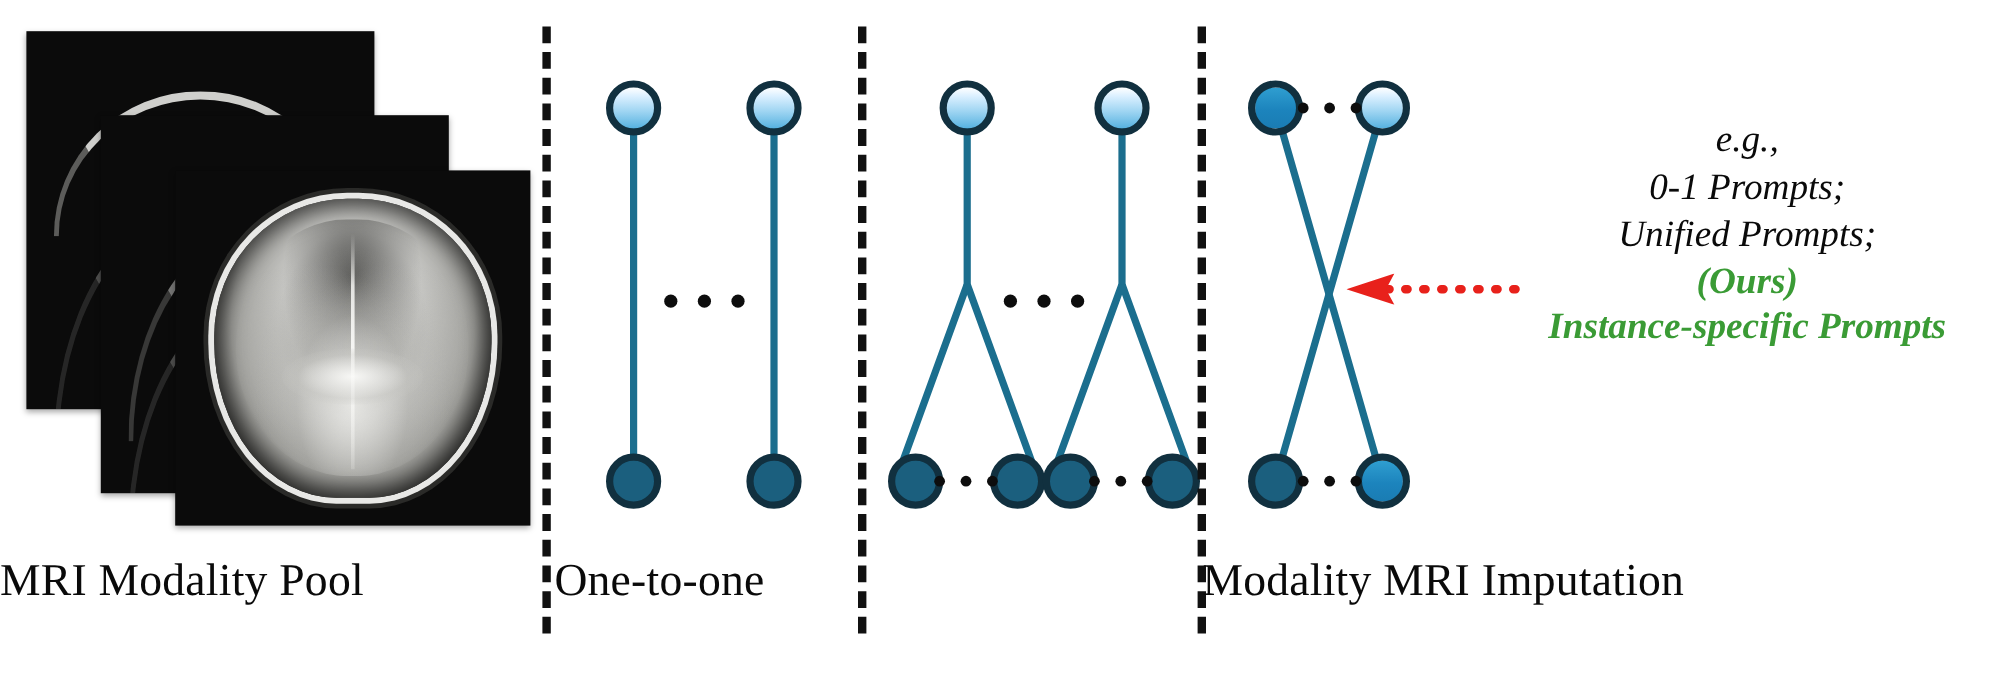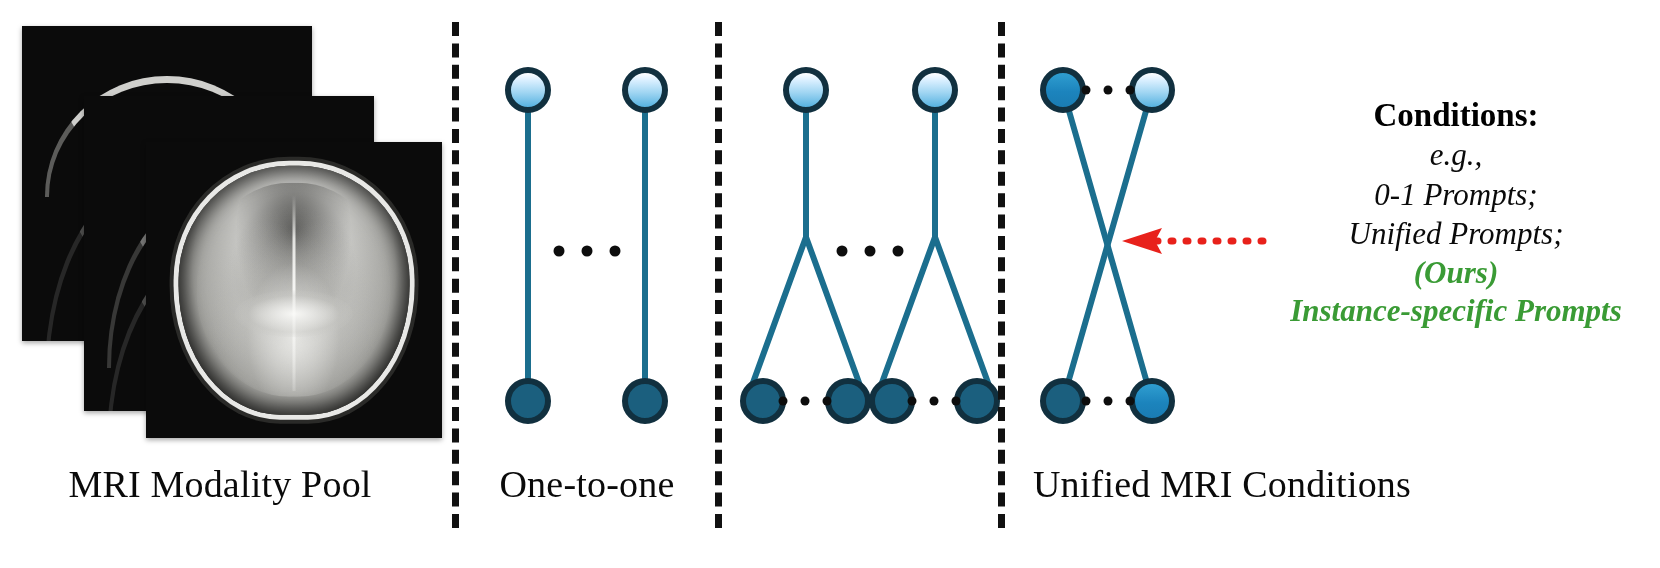--- a/index.html
+++ b/index.html
@@ -41,21 +41,21 @@
        border-right:4px solid rgba(160,160,156,.55);}
   .arc-a{top:16%;height:36%;filter:blur(.4px);}
   .arc-b{top:28%;height:56%;opacity:.55;}
   .arc-c{top:46%;height:62%;opacity:.35;}
 
   
   .sep{position:absolute;top:22px;width:0;height:506px;
        border-left:7px dashed #111;}
 
   
-  .caption{position:absolute;text-align:center;font-size:38px;
+  .caption{position:absolute;text-align:left;font-size:38px;
            font-family:"Liberation Serif", serif;color:#0a0a0a;
            white-space:nowrap;letter-spacing:.2px;}
 
   
   .node{position:absolute;width:46px;height:46px;border-radius:50%;
         box-sizing:border-box;border:6px solid #11303f;transform:translate(-50%,-50%);}
   .node.light{background:linear-gradient(180deg,#ffffff 0%,#d9efff 22%,#9fd5f2 58%,#56b2e0 100%);}
   .node.mid{background:linear-gradient(180deg,#2f9ed0 0%,#1c84bd 55%,#1a7cb3 100%);}
   .node.dark{background:#1b5f7e;}
 
@@ -193,24 +193,23 @@
     </div>
 
     <div class="red-arrow">
       <svg width="150" height="26" viewBox="0 0 150 26">
         <line x1="34" y1="13" x2="150" y2="13" stroke="#e8211b" stroke-width="7" stroke-linecap="round" stroke-dasharray="2 13"></line>
         <polygon points="0,13 40,0 33,13 40,26" fill="#e8211b"></polygon>
       </svg>
     </div>
   </div>
 
-  <div class="caption" style="left:1002px;top:462px;width:440px;">Unified MRI Conditions</div>
+  <div class="caption" style="left:1002px;top:462px;width:440px;">Modality MRI Imputation</div>
 
   <div class="cond">
-    <div class="title"><span>Conditions</span><span>:</span></div>
     <div class="ital">e.g.,</div>
     <div class="ital">0-1 Prompts;</div>
     <div class="ital">Unified Prompts;</div>
     <div class="green">(Ours)</div>
     <div class="green">Instance-specific Prompts</div>
   </div>
 
 </div>
 
 </body></html>

